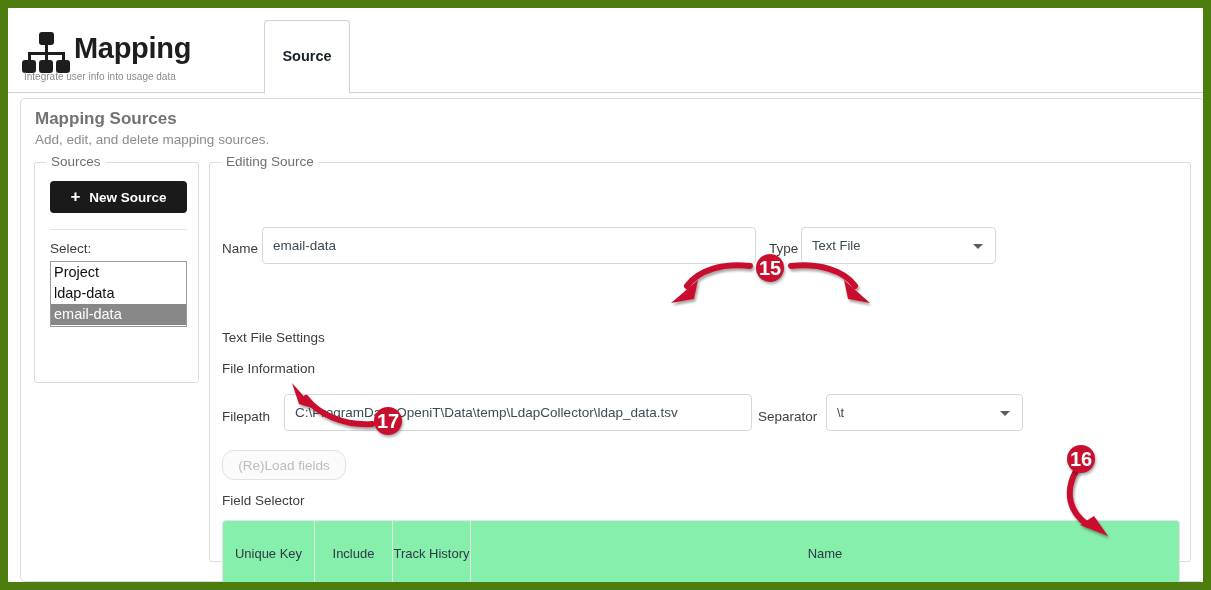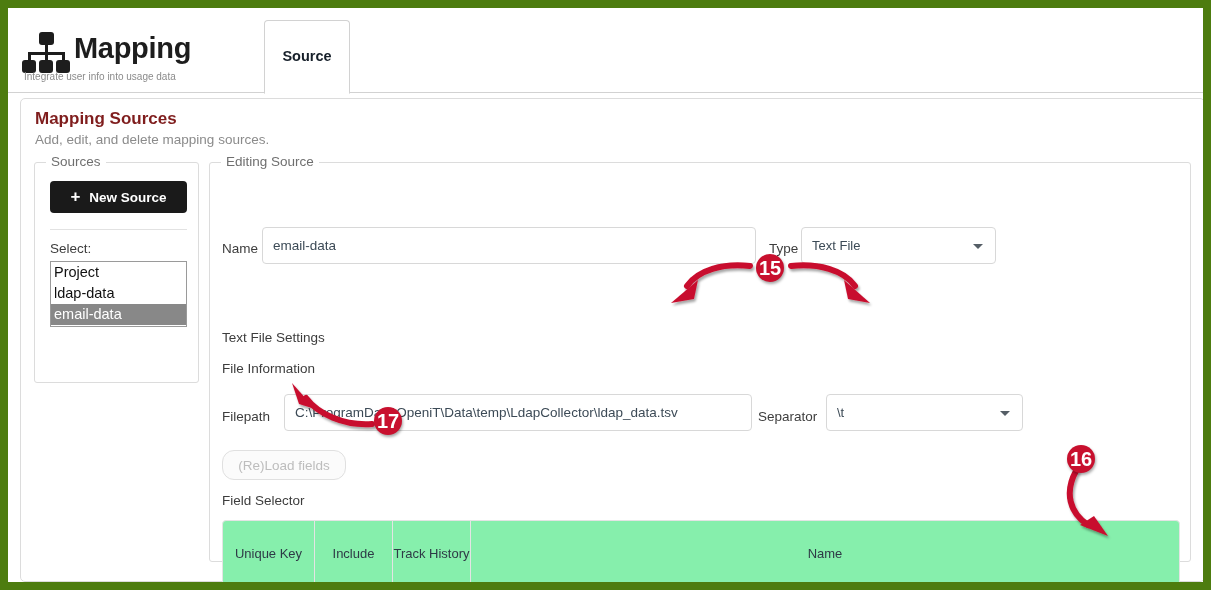--- a/index.html
+++ b/index.html
@@ -100,21 +100,21 @@
     box-sizing: border-box;
     border: 1px solid #dcdcdc;
     border-radius: 5px;
     background: #ffffff;
   }
   .card-title {
     position: absolute;
     left: 14px; top: 10px;
     font-size: 17px;
     font-weight: bold;
-    color: #7f1d1d;
+    color: #737373;
   }
   .card-sub {
     position: absolute;
     left: 14px; top: 33px;
     font-size: 13.5px;
     color: #8b8b8b;
   }
 
   
   .fs {

